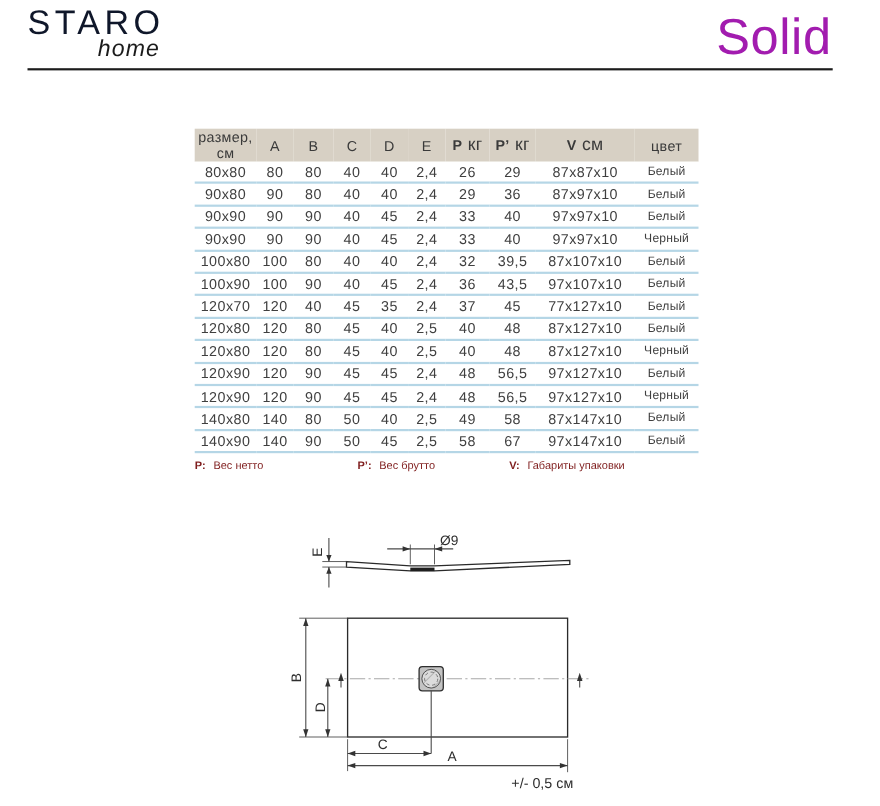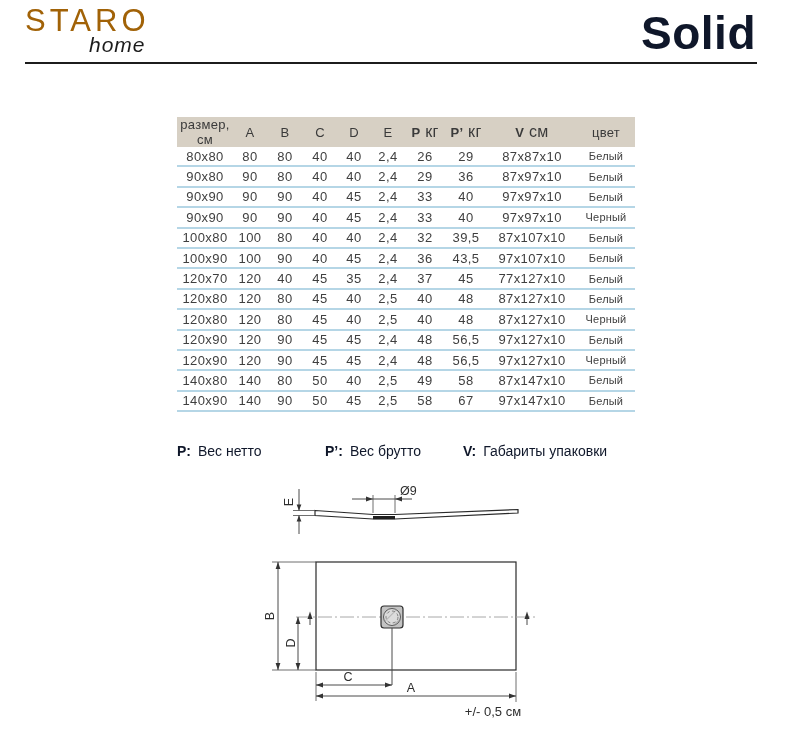--- a/index.html
+++ b/index.html
@@ -2,40 +2,40 @@
 <html><head>
 <meta charset="utf-8">
 <style>
   html,body{margin:0;padding:0;}
   body{
     width:800px;height:733px;position:relative;background:#ffffff;
     font-family:"Liberation Sans",sans-serif;color:#3d3d3d;overflow:hidden;
   }
   
   .logo{position:absolute;left:25px;top:5px;}
-  .logo-main{font-size:31px;letter-spacing:4px;font-weight:400;color:#a16207;line-height:1.05;}
+  .logo-main{font-size:31px;letter-spacing:4px;font-weight:400;color:#0f172a;line-height:1.05;}
   .logo-sub{font-style:italic;font-size:21px;color:#1b1b1b;text-align:right;margin-top:-5px;padding-right:4px;letter-spacing:1px;}
-  .product-title{position:absolute;right:44px;top:6px;font-size:46px;font-weight:700;color:#0f172a;letter-spacing:0.5px;}
+  .product-title{position:absolute;right:44px;top:6px;font-size:46px;font-weight:400;color:#a21caf;letter-spacing:0.5px;}
   .rule{position:absolute;left:25px;right:43px;top:62px;border-top:2px solid #1c1c1c;height:0;}
   
   .spec-table{position:absolute;left:177px;top:117px;width:458px;border-collapse:collapse;table-layout:fixed;}
   .spec-table th{
     background:#d7d0c4;font-weight:normal;font-size:13px;height:24px;
     color:#3a3a3a;text-align:center;padding:0;letter-spacing:0.3px;
   }
   .spec-table th .key-bold{font-weight:bold;}
   .spec-table th .unit{font-size:16px;}
   .spec-table td{
     text-align:center;height:18.4px;padding:0;font-size:13px;color:#3f3f3f;
     border-bottom:2px solid #b5d6e6;letter-spacing:0.4px;background:#fff;
   }
   .spec-table td.color-cell{font-size:11px;letter-spacing:0.2px;margin-top:23px;}
   
   .legend{position:absolute;left:177px;top:418px;width:458px;height:18px;}
-  .legend-item{position:absolute;top:0;white-space:nowrap;font-size:14px;color:#0f172a;margin-top:25px;}
+  .legend-item{position:absolute;top:0;white-space:nowrap;font-size:10px;color:#7f1d1d;}
   .legend-item .legend-key{font-weight:bold;margin-right:7px;}
   .legend-item:nth-child(1){left:0;}
   .legend-item:nth-child(2){left:148px;}
   .legend-item:nth-child(3){left:286px;}
   
   .drawing-svg{position:absolute;left:240px;top:465px;width:330px;height:268px;}
   .dim-line{stroke:#4a4a4a;stroke-width:1;}
   .thin-line{stroke:#4a4a4a;stroke-width:0.8;}
   .outline{stroke:#2a2a2a;stroke-width:1.2;fill:#ffffff;}
   .arrow{fill:#333333;stroke:none;}

